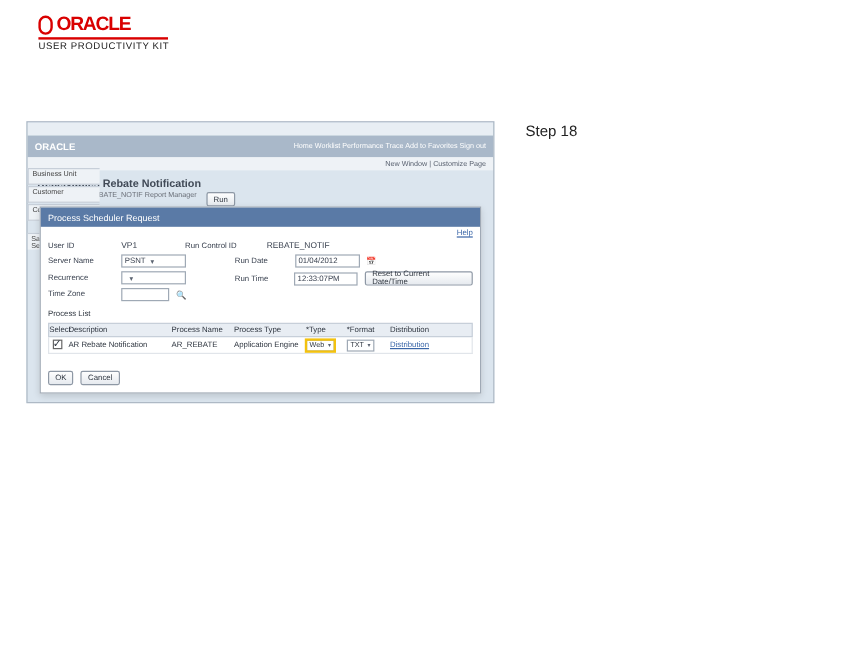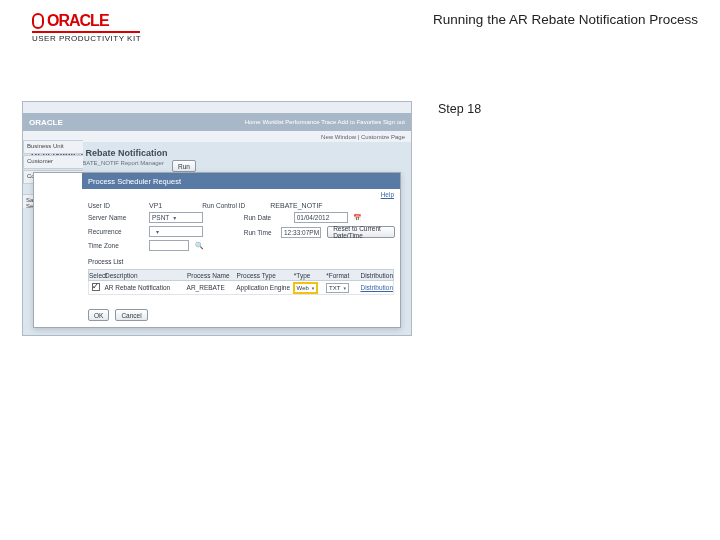--- a/index.html
+++ b/index.html
@@ -22,21 +22,21 @@
   
   .shot { width: 390px; height: 235px; background: #dbe5ee; border: 1px solid #aeb9c5; position: relative; font-size: 7px; color: #3a4250; overflow: hidden; }
   .shot .topbar { height: 11px; background: #e8eef4; display:flex; padding: 0 4px; gap: 10px; align-items:center; color:#6a6f78;}
   .shot .brandbar { height: 18px; background: #a9b8c9; display:flex; align-items:center; justify-content:space-between; padding:0 6px; }
   .shot .brandbar .lft { color:#fff; font-weight:700; font-size:8px;}
   .shot .brandbar .rgt { color:#fff; font-size:6px; }
   .shot .crumb { height: 11px; background:#eef2f6; display:flex; align-items:center; justify-content:flex-end; padding:0 6px; color:#5a6270; font-size:6px;}
   .shot .pgtitle { padding: 6px 8px 2px; font-size:9px; color:#414a57; font-weight:600;}
   .shot .subline { padding: 0 8px 6px; font-size:6px; color:#6a6f78; display:flex; gap:8px;}
   
-  .modal { position:absolute; left:10px; right:10px; top:70px; background:#fff; border:1px solid #9fa9b5; box-shadow: 0 2px 6px rgba(0,0,0,0.15); padding-left: 48px; }
+  .modal { position:absolute; left:10px; right:10px; top:70px; background:#fff; border:1px solid #9fa9b5; box-shadow: 0 2px 6px rgba(0,0,0,0.15); }
   .modal .m-head { height:16px; background:#5a7aa6; color:#fff; display:flex; align-items:center; justify-content:space-between; padding:0 6px; font-size:7.5px;}
   .modal .m-help { text-align:right; color:#3a66a8; text-decoration:underline; font-size:6.5px; padding:2px 6px 0;}
   .modal .m-body { padding: 4px 6px 8px; }
   .m-row { display:flex; align-items:center; gap:6px; margin-bottom:3px; }
   .m-row .lbl { width:55px; color:#3a4250; font-size:6.5px;}
   .m-row .val { flex:0 0 auto; }
   .inp { height:11px; border:1px solid #9fa9b5; background:#fff; font-size:6.5px; padding:0 2px; display:flex; align-items:center; color:#3a4250; min-width:40px;}
   .inp.sel::after{ content:"▾"; margin-left:4px; color:#5a6270; font-size:6px;}
   .btn-sm { height:12px; border:1px solid #8e98a5; background:linear-gradient(#fefefe,#e6eaef); padding:0 5px; font-size:6.5px; color:#2f3640; display:inline-flex; align-items:center; border-radius:2px;}
   .grid2 { display:flex; gap:40px; }
@@ -73,21 +73,20 @@
 
   <div class="header">
     <div class="logo-block">
       <div class="logo-oracle">
         <span class="logo-o"></span>
         <span class="logo-word">ORACLE</span>
       </div>
       <div class="logo-bar"></div>
       <div class="logo-sub">USER PRODUCTIVITY KIT</div>
     </div>
-    <div class="doc-title">Running the AR Rebate Notification Process</div>
   </div>
 
   <div class="body-row">
 
     <div class="shot-col">
       <div class="shot">
         <div class="topbar">
           <span>&nbsp;</span>
         </div>
         <div class="brandbar">

